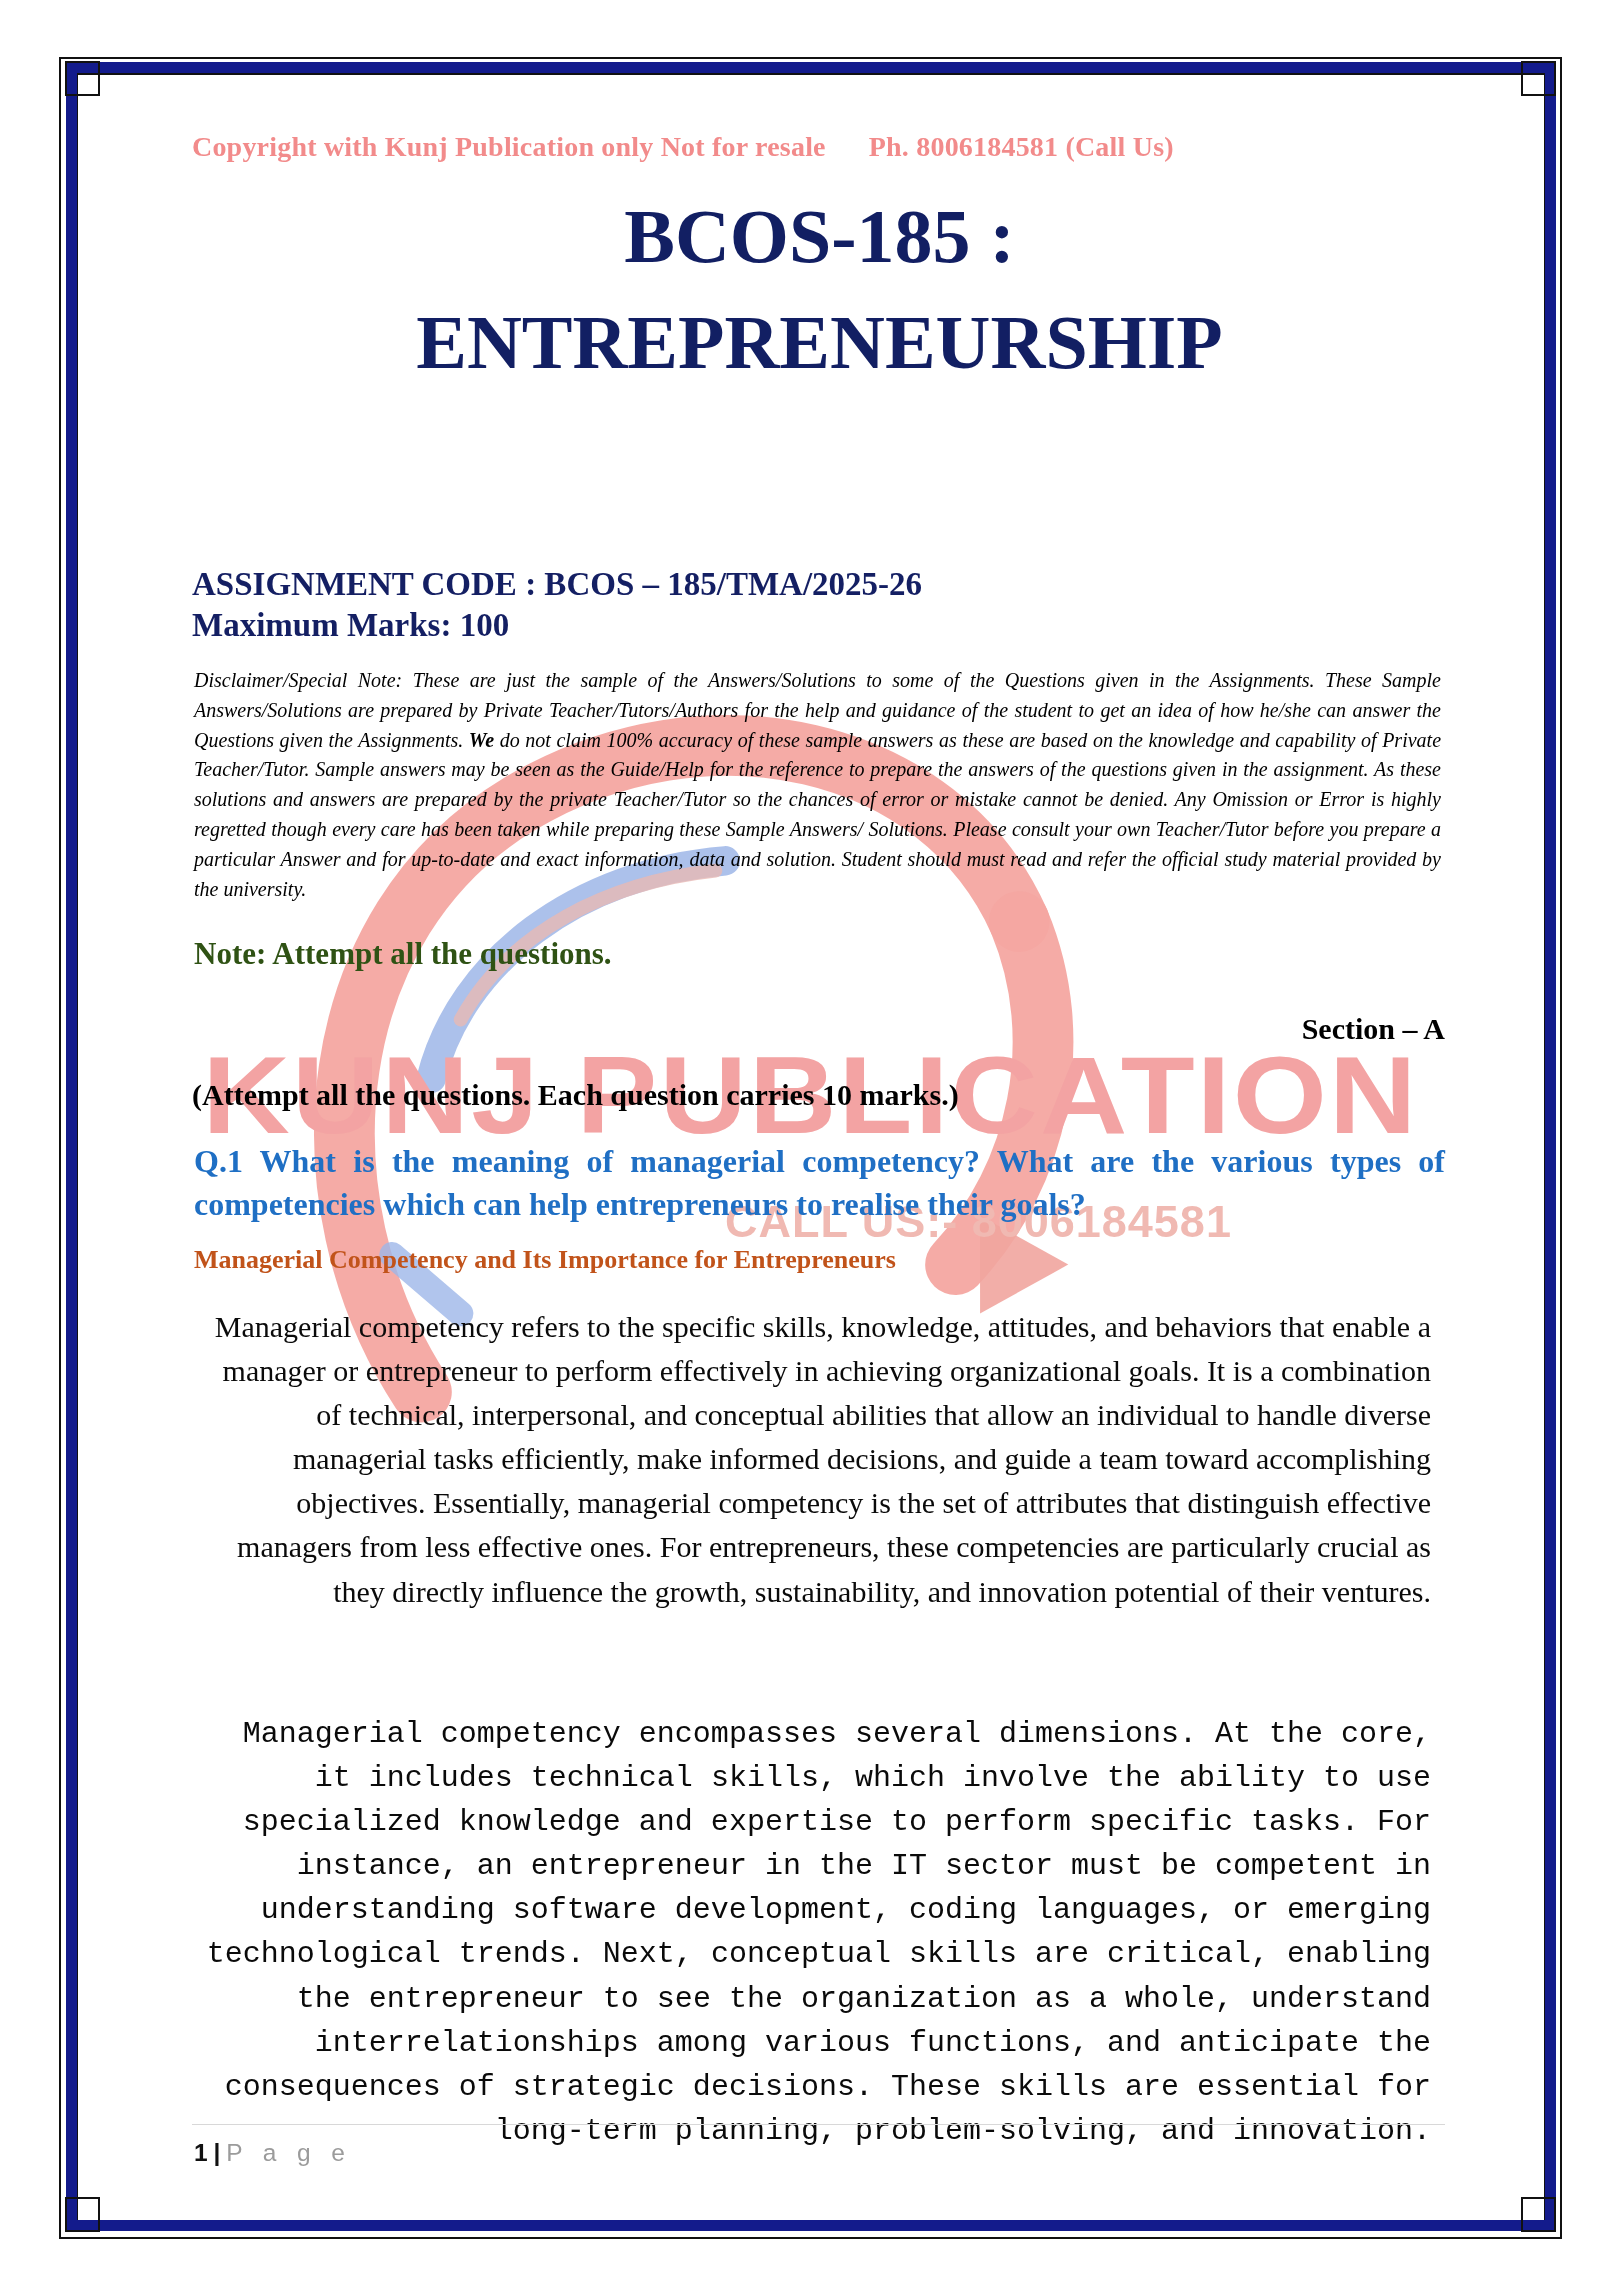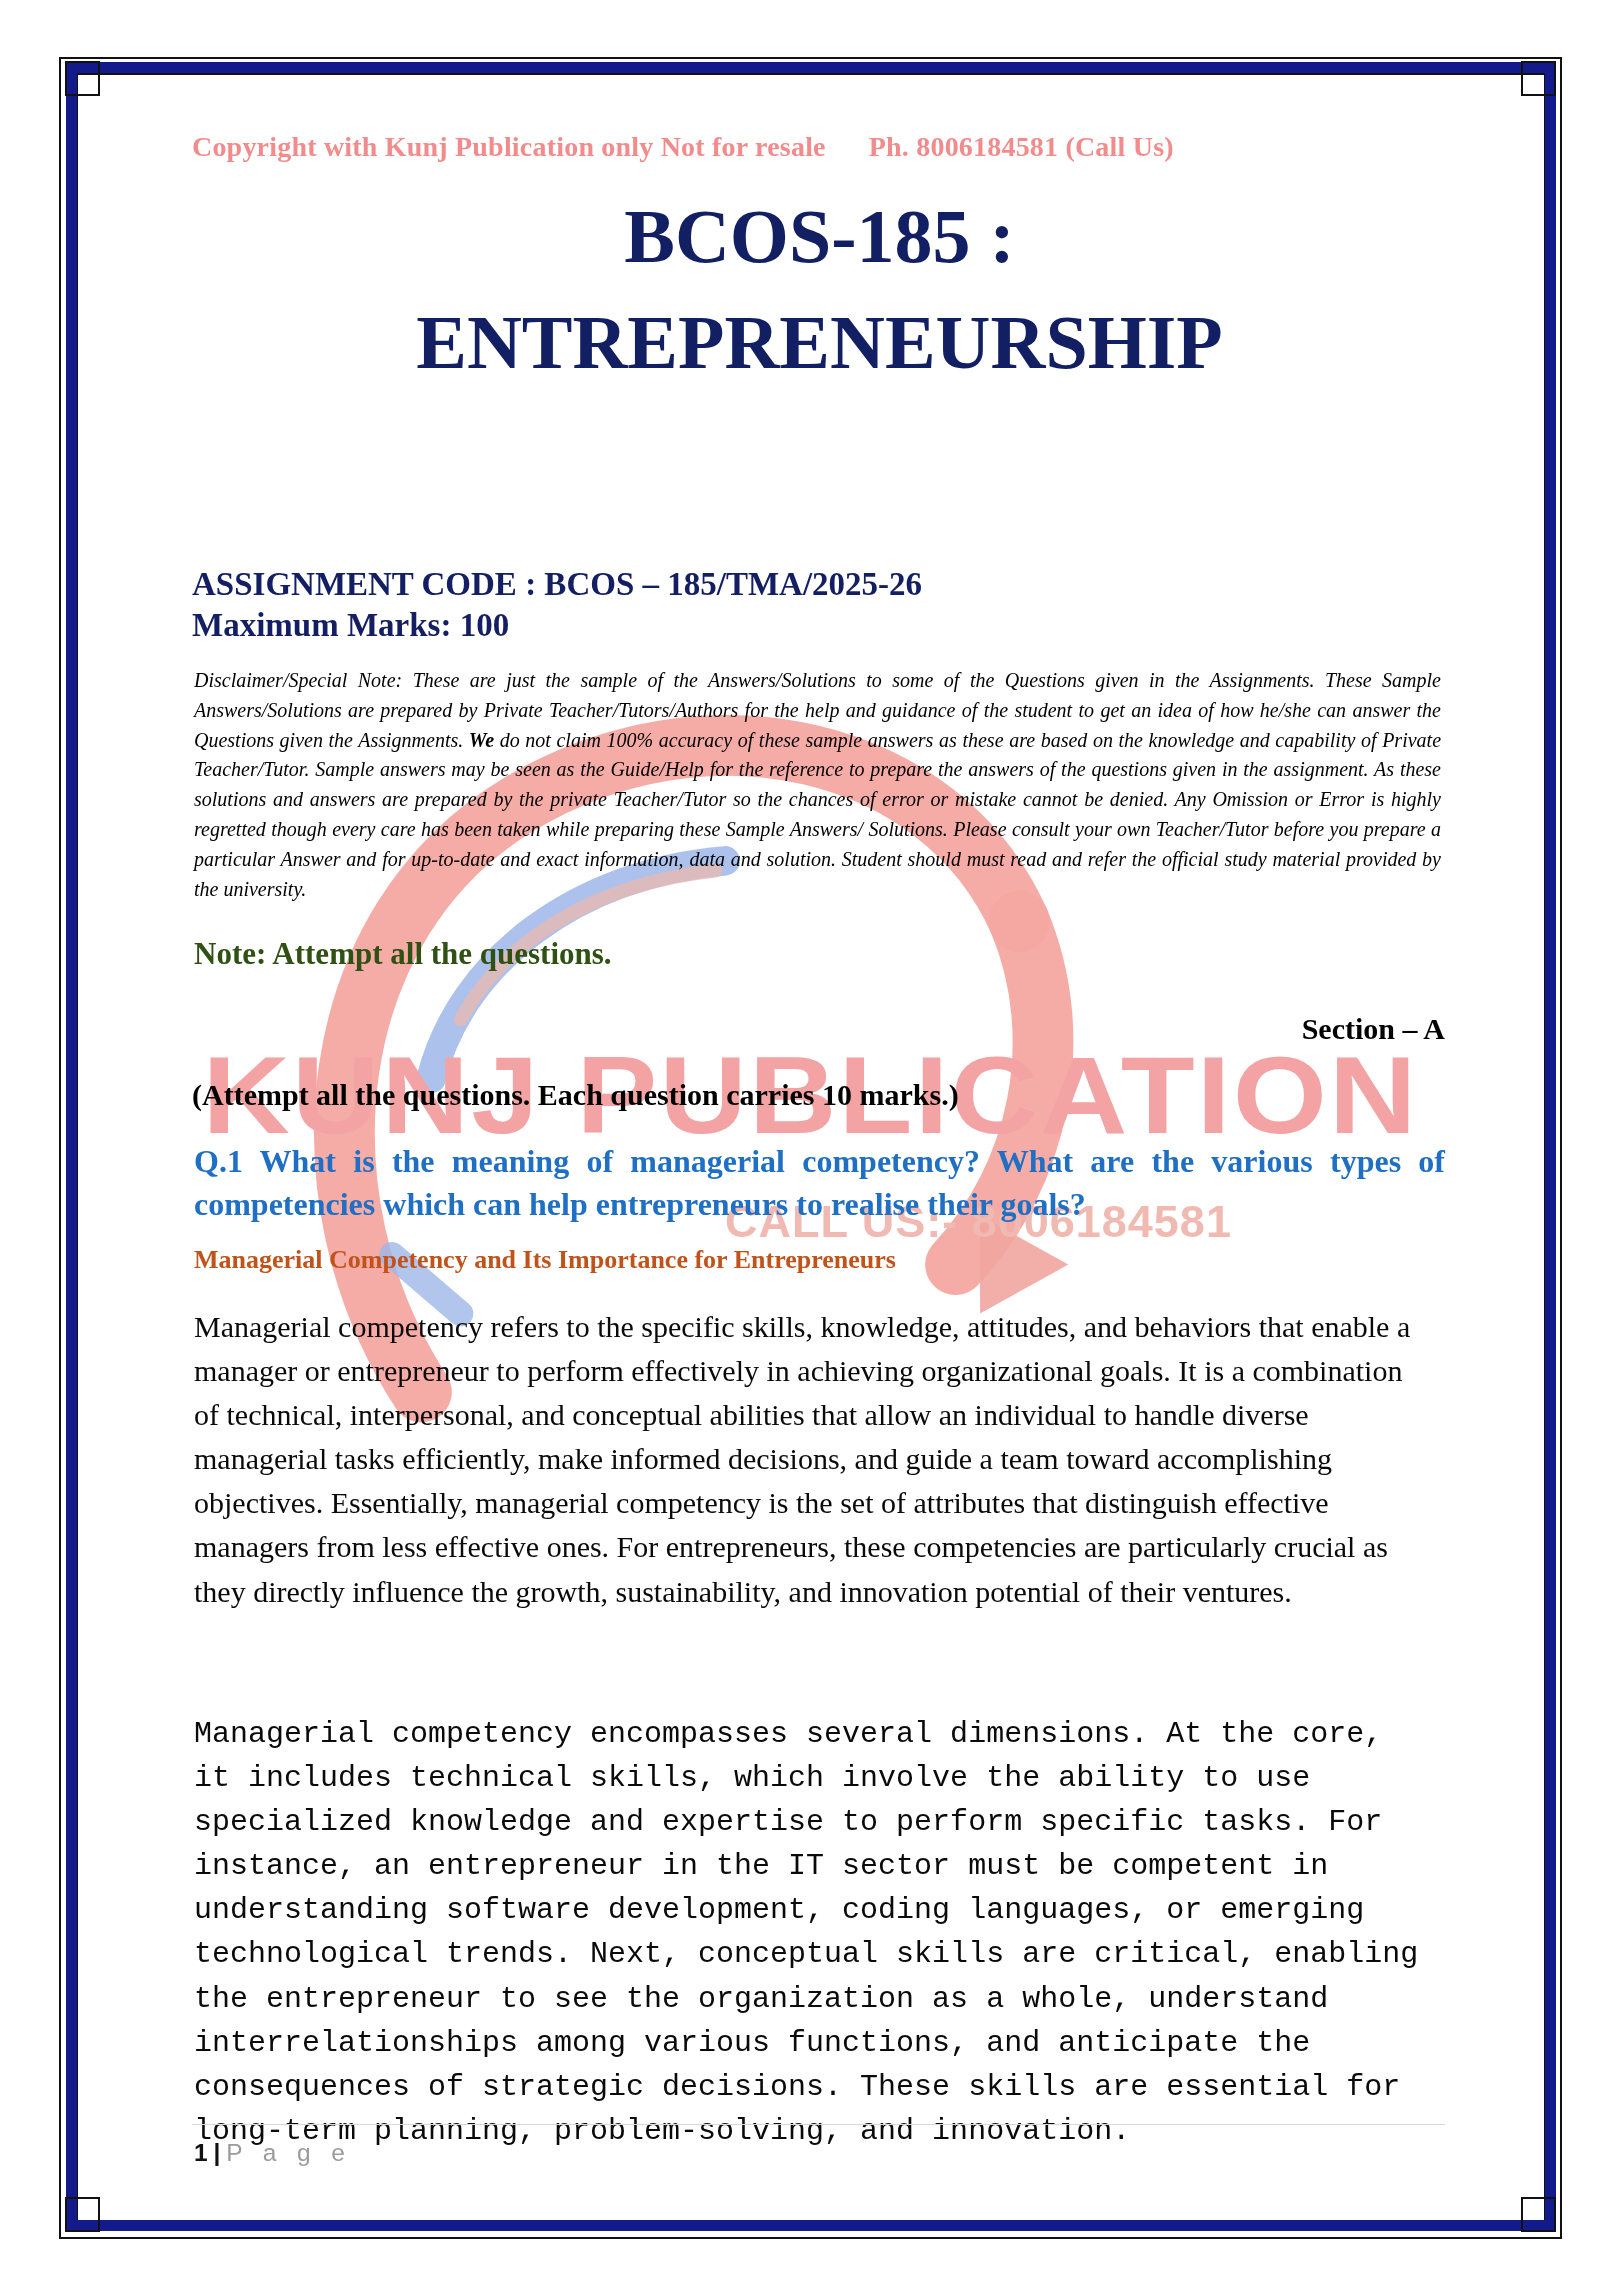--- a/index.html
+++ b/index.html
@@ -212,21 +212,21 @@
     text-underline-offset: 3.9px;
   }
 
   .body-para {
     position: absolute;
     left: 194px;
     width: 1237px;
     color: #0a0a0a;
     font-size: 30px;
     line-height: 1.47;
-    text-align: left;
+    text-align: right;
   }
   .para-1 { top: 1305px; }
   .para-2 { top: 1712px; font-family: Liberation Mono, monospace; }
 
   
   .footer-rule {
     position: absolute;
     left: 192px;
     top: 2124px;
     width: 1253px;

